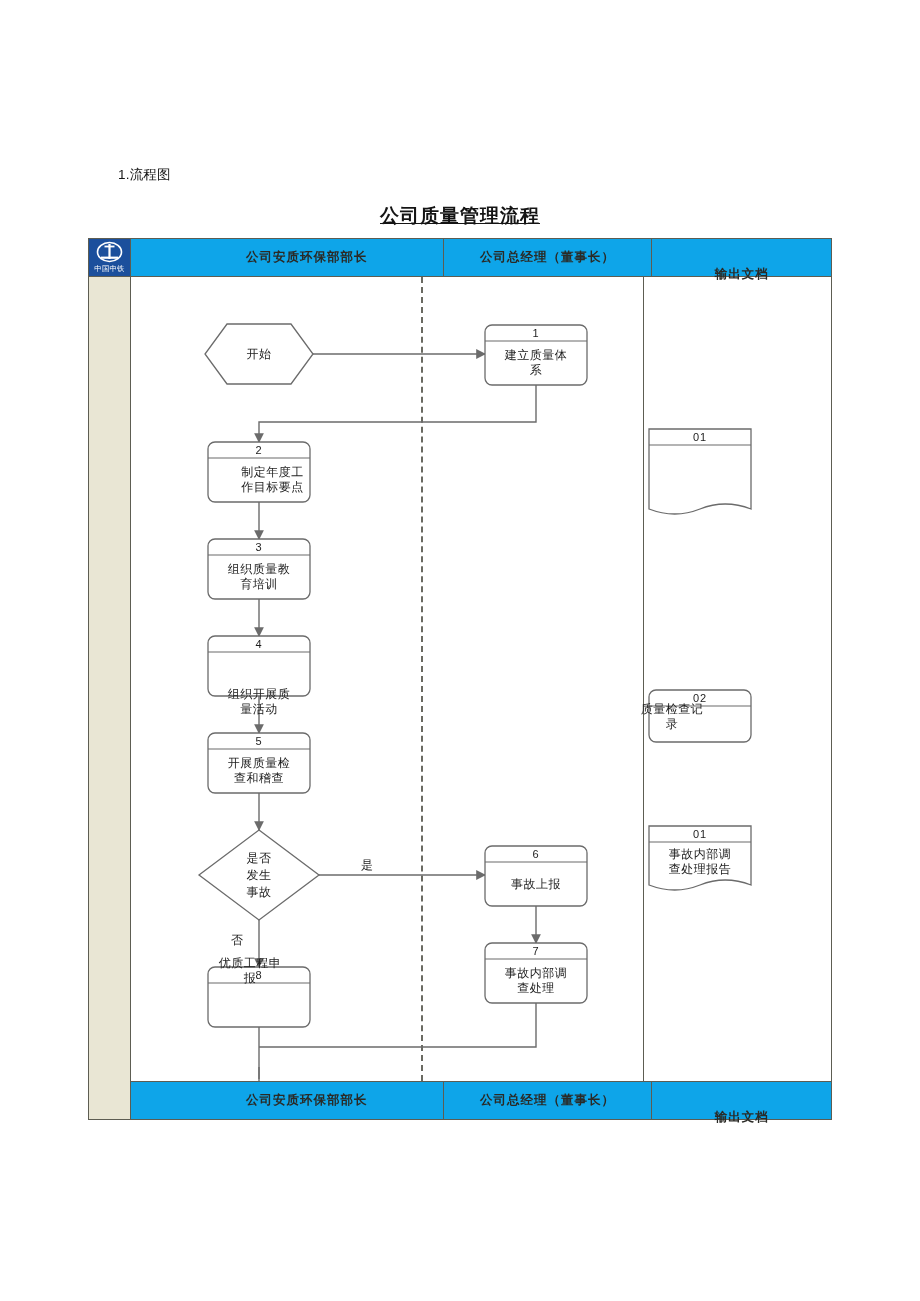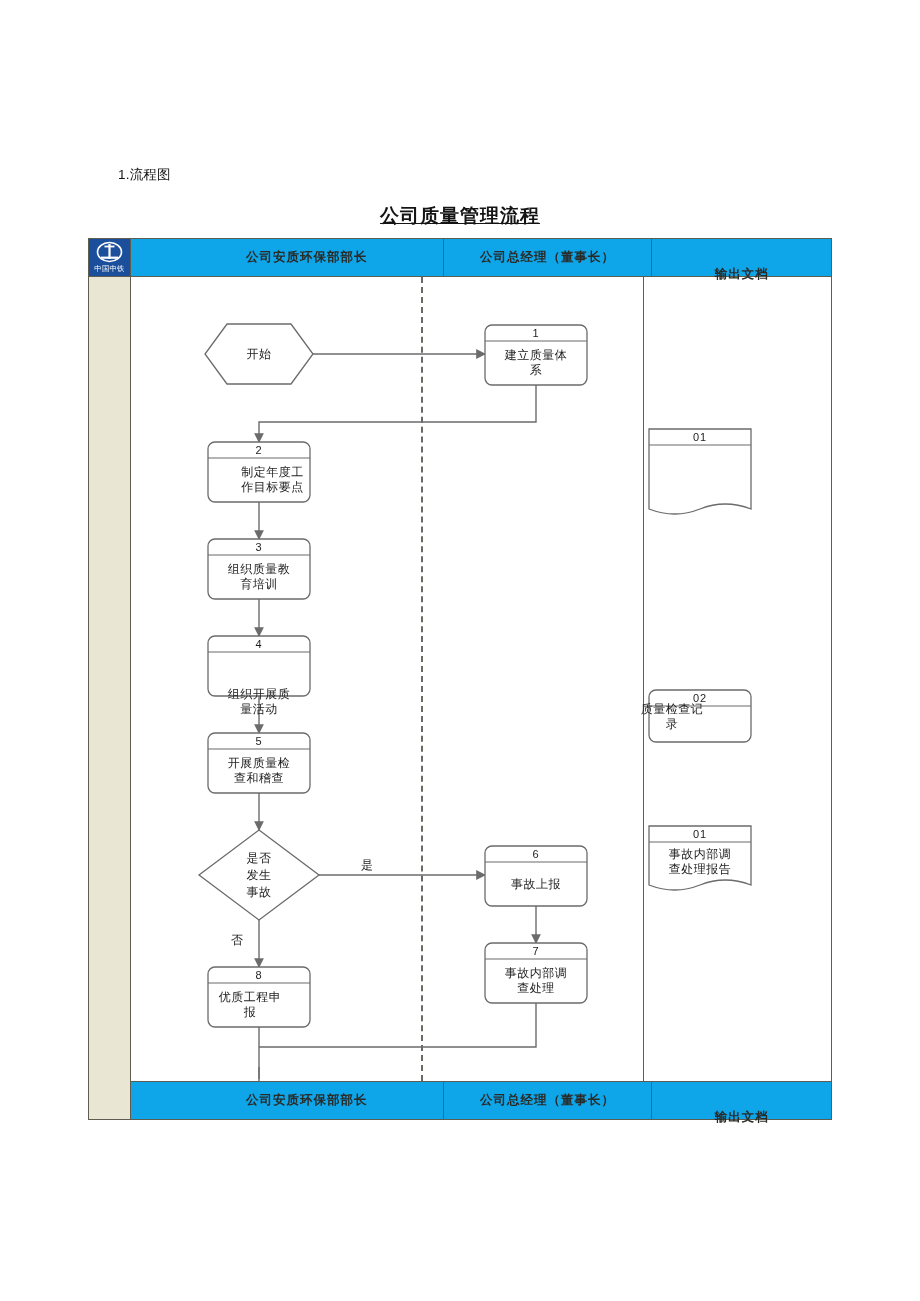--- a/index.html
+++ b/index.html
@@ -337,21 +337,21 @@
     <div class="edge-label" style="left:100px; top:655px;">否</div>
 
     <div class="node-number" style="left:354px; top:569px; width:102px; height:16px;">6</div>
     <div class="node-label" style="left:354px; top:585px; width:102px; height:44px;border-radius:8px;">事故上报</div>
 
     <div class="node-number" style="left:354px; top:666px; width:102px; height:16px;">7</div>
     <div class="node-label" style="left:354px; top:682px; width:102px; height:44px;">事故内部调
 查处理</div>
 
     <div class="node-number" style="left:77px; top:690px; width:102px; height:16px;">8</div>
-    <div class="node-label" style="left:77px; top:706px; width:84px; height:44px;">优质工程申
+    <div class="node-label" style="left:77px; top:672px; width:84px; height:44px;">优质工程申
 报</div>
 
     <div class="node-number" style="left:518px; top:152px; width:102px; height:15px;">01</div>
 
     <div class="node-number" style="left:518px; top:413px; width:102px; height:16px;">02</div>
     <div class="node-label" style="left:490px; top:429px; width:102px; height:21px;">质量检查记
 录</div>
 
     <div class="node-number" style="left:518px; top:549px; width:102px; height:16px;">01</div>
     <div class="node-label" style="left:518px; top:565px; width:102px; height:40px;">事故内部调

